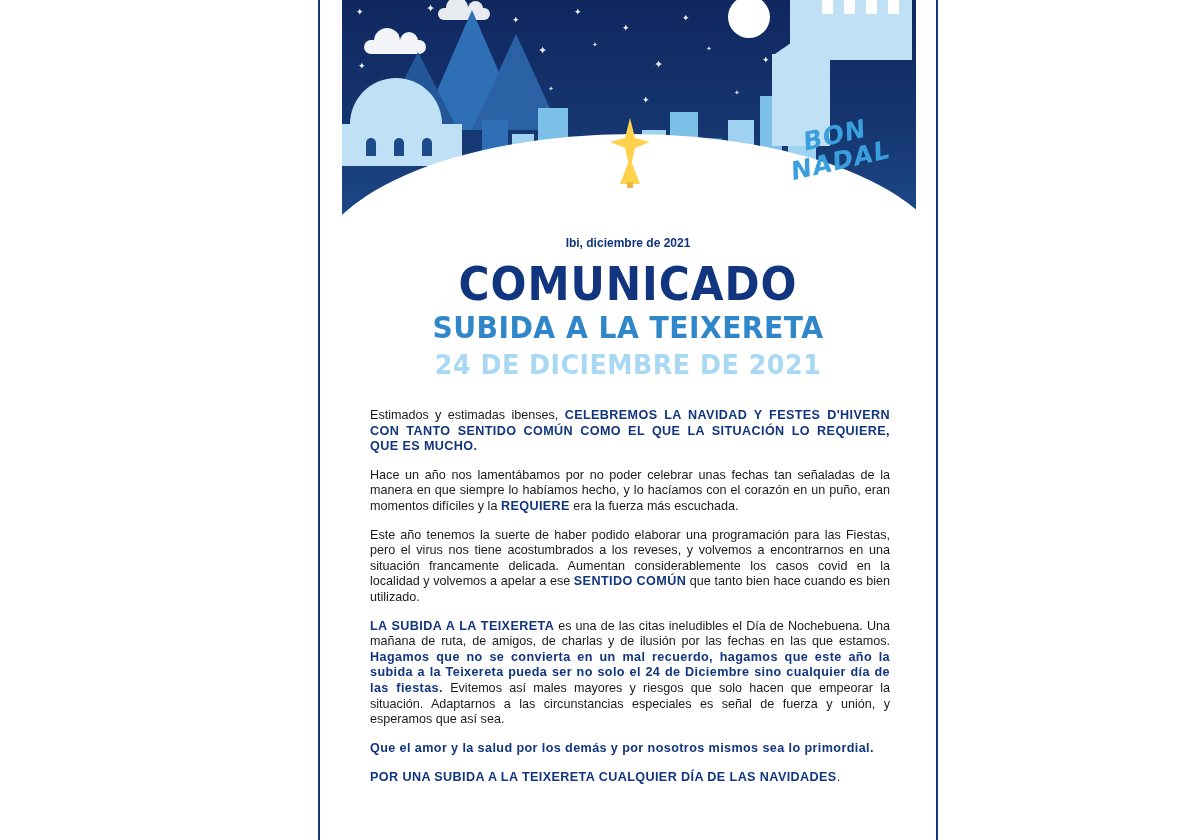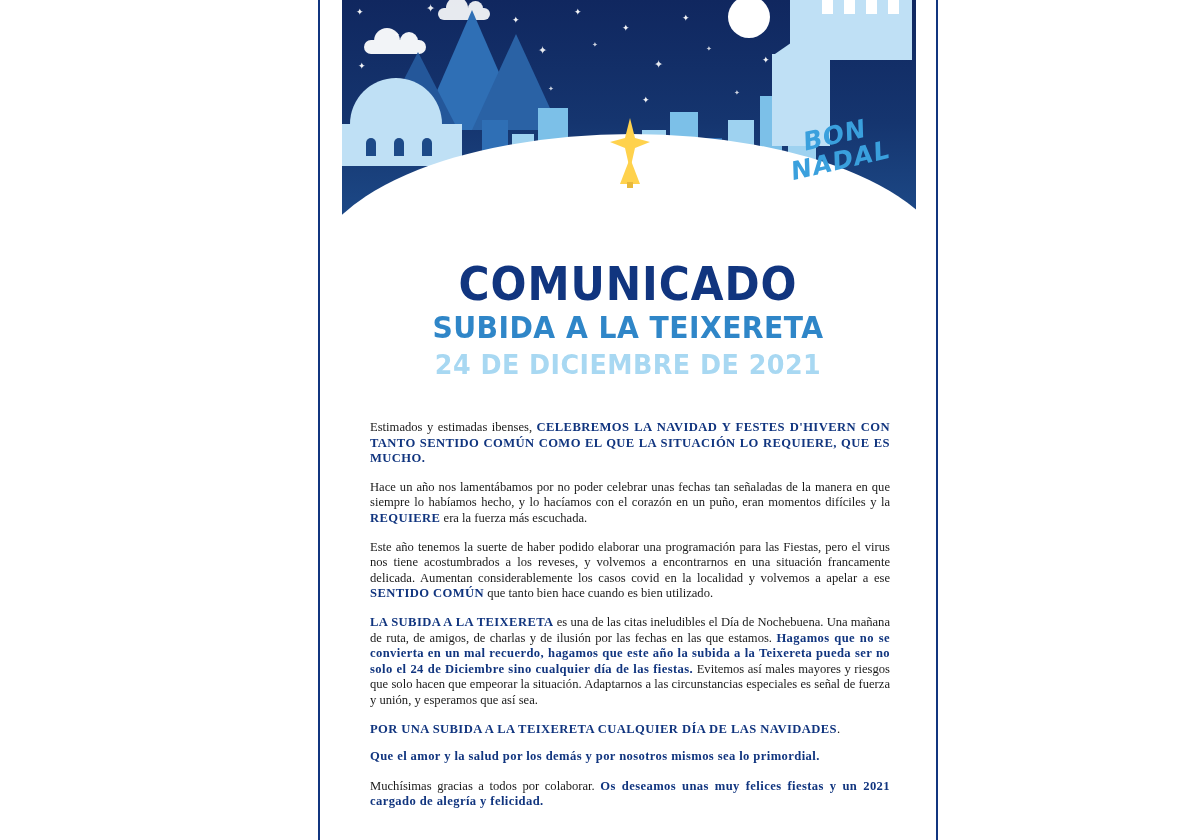--- a/index.html
+++ b/index.html
@@ -235,21 +235,21 @@
   .body {
     position: absolute;
     left: 50px;
     top: 408px;
     width: 520px;
     color: #1a1a1a;
     font-size: 12.6px;
     line-height: 15.6px;
     text-align: justify;
   }
-  .body p { margin: 12px 0 13px 0; font-family: Liberation Serif, serif; }
+  .body p { margin: 0 0 13px 0; }
   .hl {
     color: #11357f;
     font-weight: bold;
   }
   .spaced { letter-spacing: .4px; }
 </style>
 </head>
 <body>
 
 <div id="page">
@@ -327,28 +327,28 @@
         <polygon points="20,40 30,66 10,66" fill="#ffd24d"></polygon>
         <rect x="17" y="64" width="6" height="6" fill="#e8b93a"></rect>
       </svg>
 
       <div class="bonnadal">
         <div>BON</div>
         <div>NADAL</div>
       </div>
     </div>
 
+    <div class="dateline">Ibi, diciembre de 2021</div>
     <div class="t1">COMUNICADO</div>
     <div class="t2">SUBIDA A LA TEIXERETA</div>
     <div class="t3">24 DE DICIEMBRE DE 2021</div>
 
     <div class="body" id="bodyCopy">
         <p><span>Estimados y estimadas ibenses, </span><span class="hl spaced">CELEBREMOS LA NAVIDAD Y FESTES D'HIVERN CON TANTO SENTIDO COMÚN COMO EL QUE LA SITUACIÓN LO REQUIERE, QUE ES MUCHO.</span></p>
         <p><span>Hace un año nos lamentábamos por no poder celebrar unas fechas tan señaladas de la manera en que siempre lo habíamos hecho, y lo hacíamos con el corazón en un puño, eran momentos difíciles y la </span><span class="hl spaced">REQUIERE</span><span> era la fuerza más escuchada.</span></p>
         <p><span>Este año tenemos la suerte de haber podido elaborar una programación para las Fiestas, pero el virus nos tiene acostumbrados a los reveses, y volvemos a encontrarnos en una situación francamente delicada. Aumentan considerablemente los casos covid en la localidad y volvemos a apelar a ese </span><span class="hl spaced">SENTIDO COMÚN</span><span> que tanto bien hace cuando es bien utilizado.</span></p>
         <p><span class="hl spaced">LA SUBIDA A LA TEIXERETA</span><span> es una de las citas ineludibles el Día de Nochebuena. Una mañana de ruta, de amigos, de charlas y de ilusión por las fechas en las que estamos. </span><span class="hl spaced">Hagamos que no se convierta en un mal recuerdo, hagamos que este año la subida a la Teixereta pueda ser no solo el 24 de Diciembre sino cualquier día de las fiestas.</span><span> Evitemos así males mayores y riesgos que solo hacen que empeorar la situación. Adaptarnos a las circunstancias especiales es señal de fuerza y unión, y esperamos que así sea.</span></p>
+        <p style="margin-bottom: 14px;"><span class="hl spaced">Que el amor y la salud por los demás y por nosotros mismos sea lo primordial.</span></p>
         <p style="margin-bottom: 0px;"><span class="hl spaced">POR UNA SUBIDA A LA TEIXERETA CUALQUIER DÍA DE LAS NAVIDADES</span><span>.</span></p>
-        <p style="margin-bottom: 14px;"><span class="hl spaced">Que el amor y la salud por los demás y por nosotros mismos sea lo primordial.</span></p>
-        <p><span>Muchísimas gracias a todos por colaborar. </span><span class="hl spaced">Os deseamos unas muy felices fiestas y un 2021 cargado de alegría y felicidad.</span></p>
       </div>
 
   </div>
 </div>
 
 </body></html>

